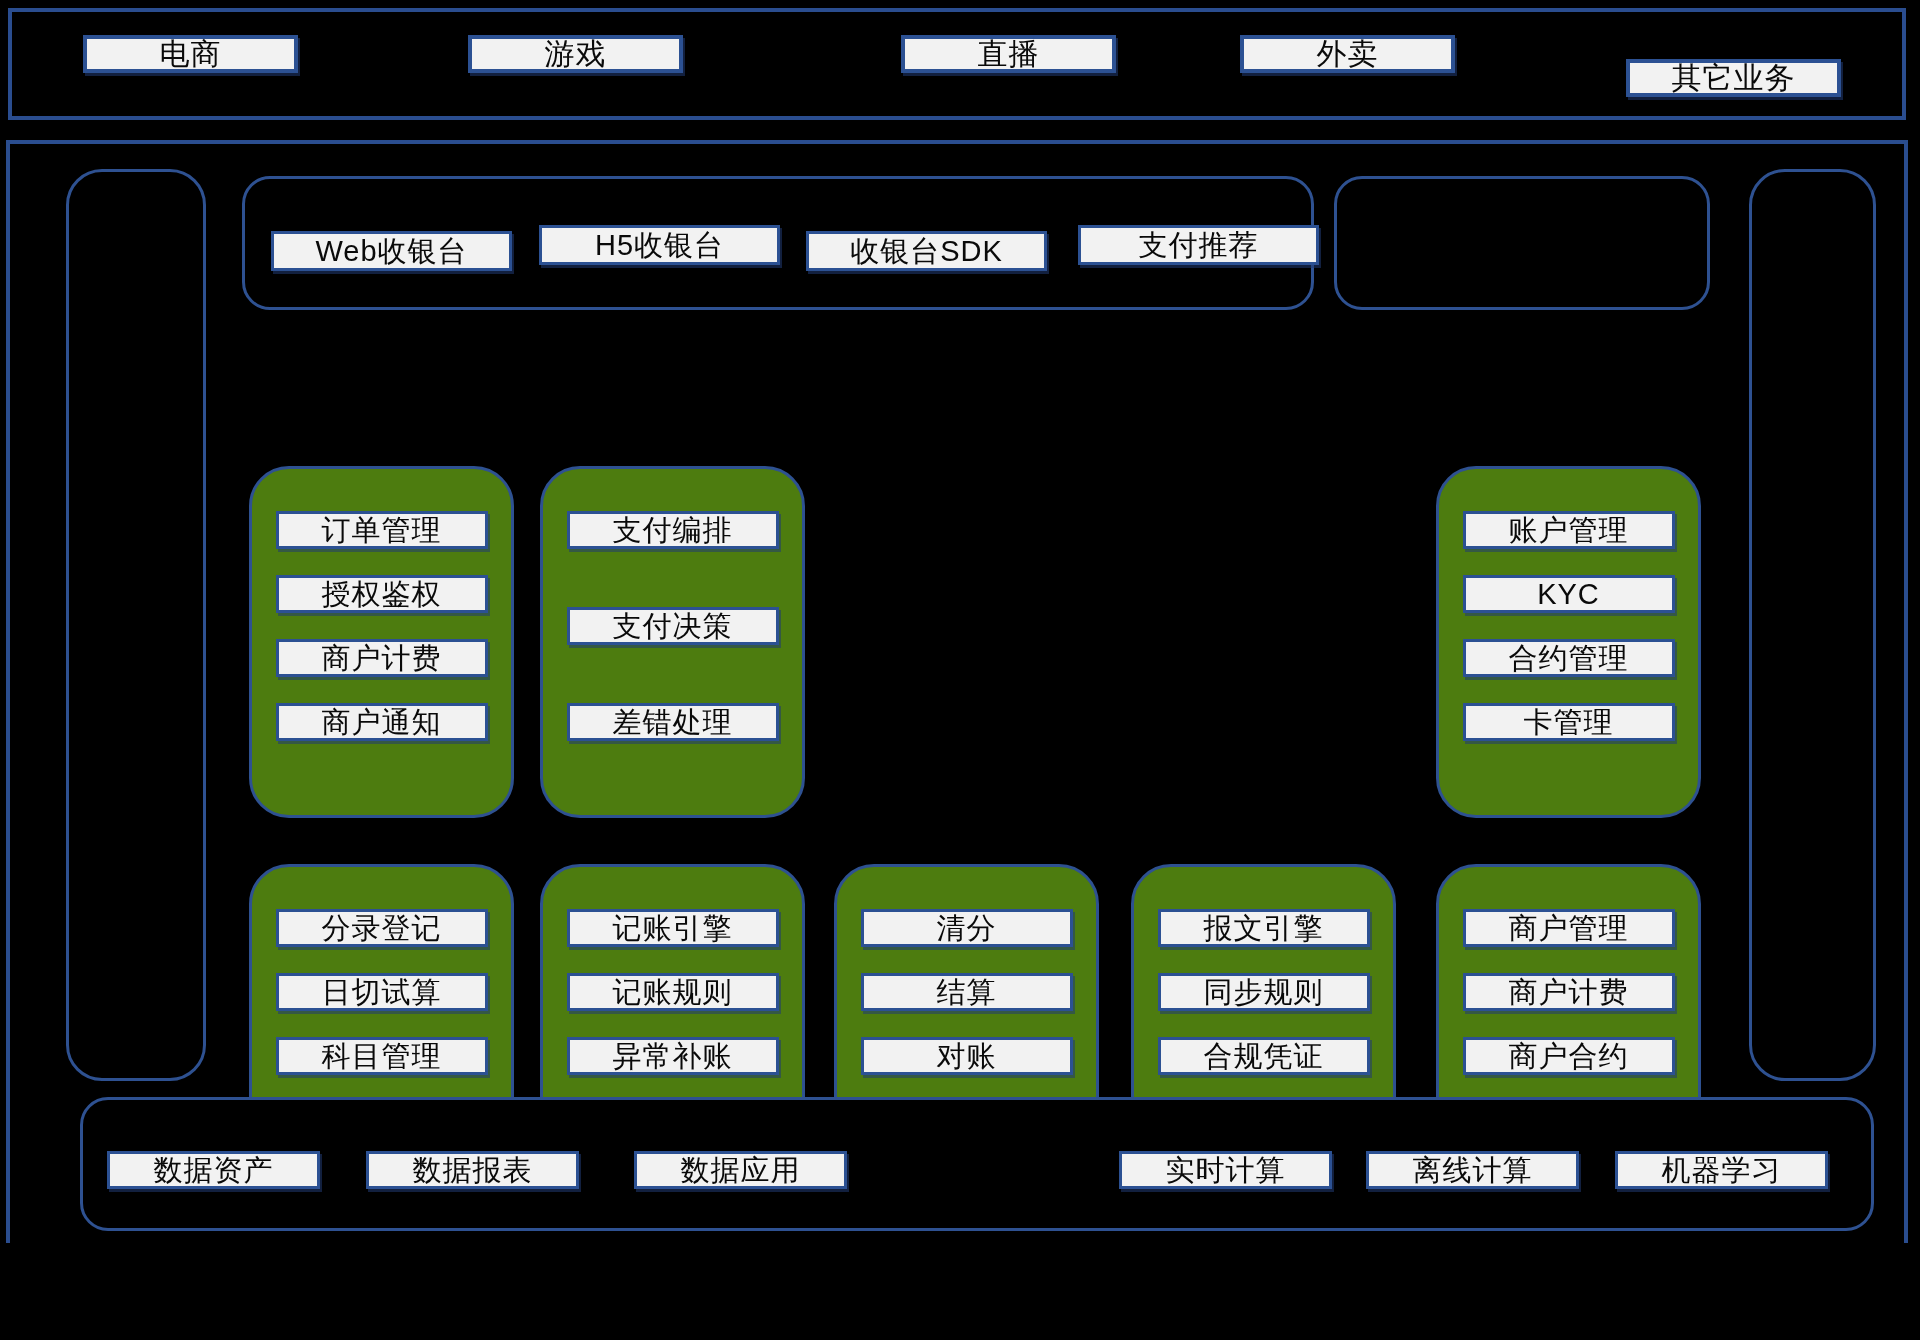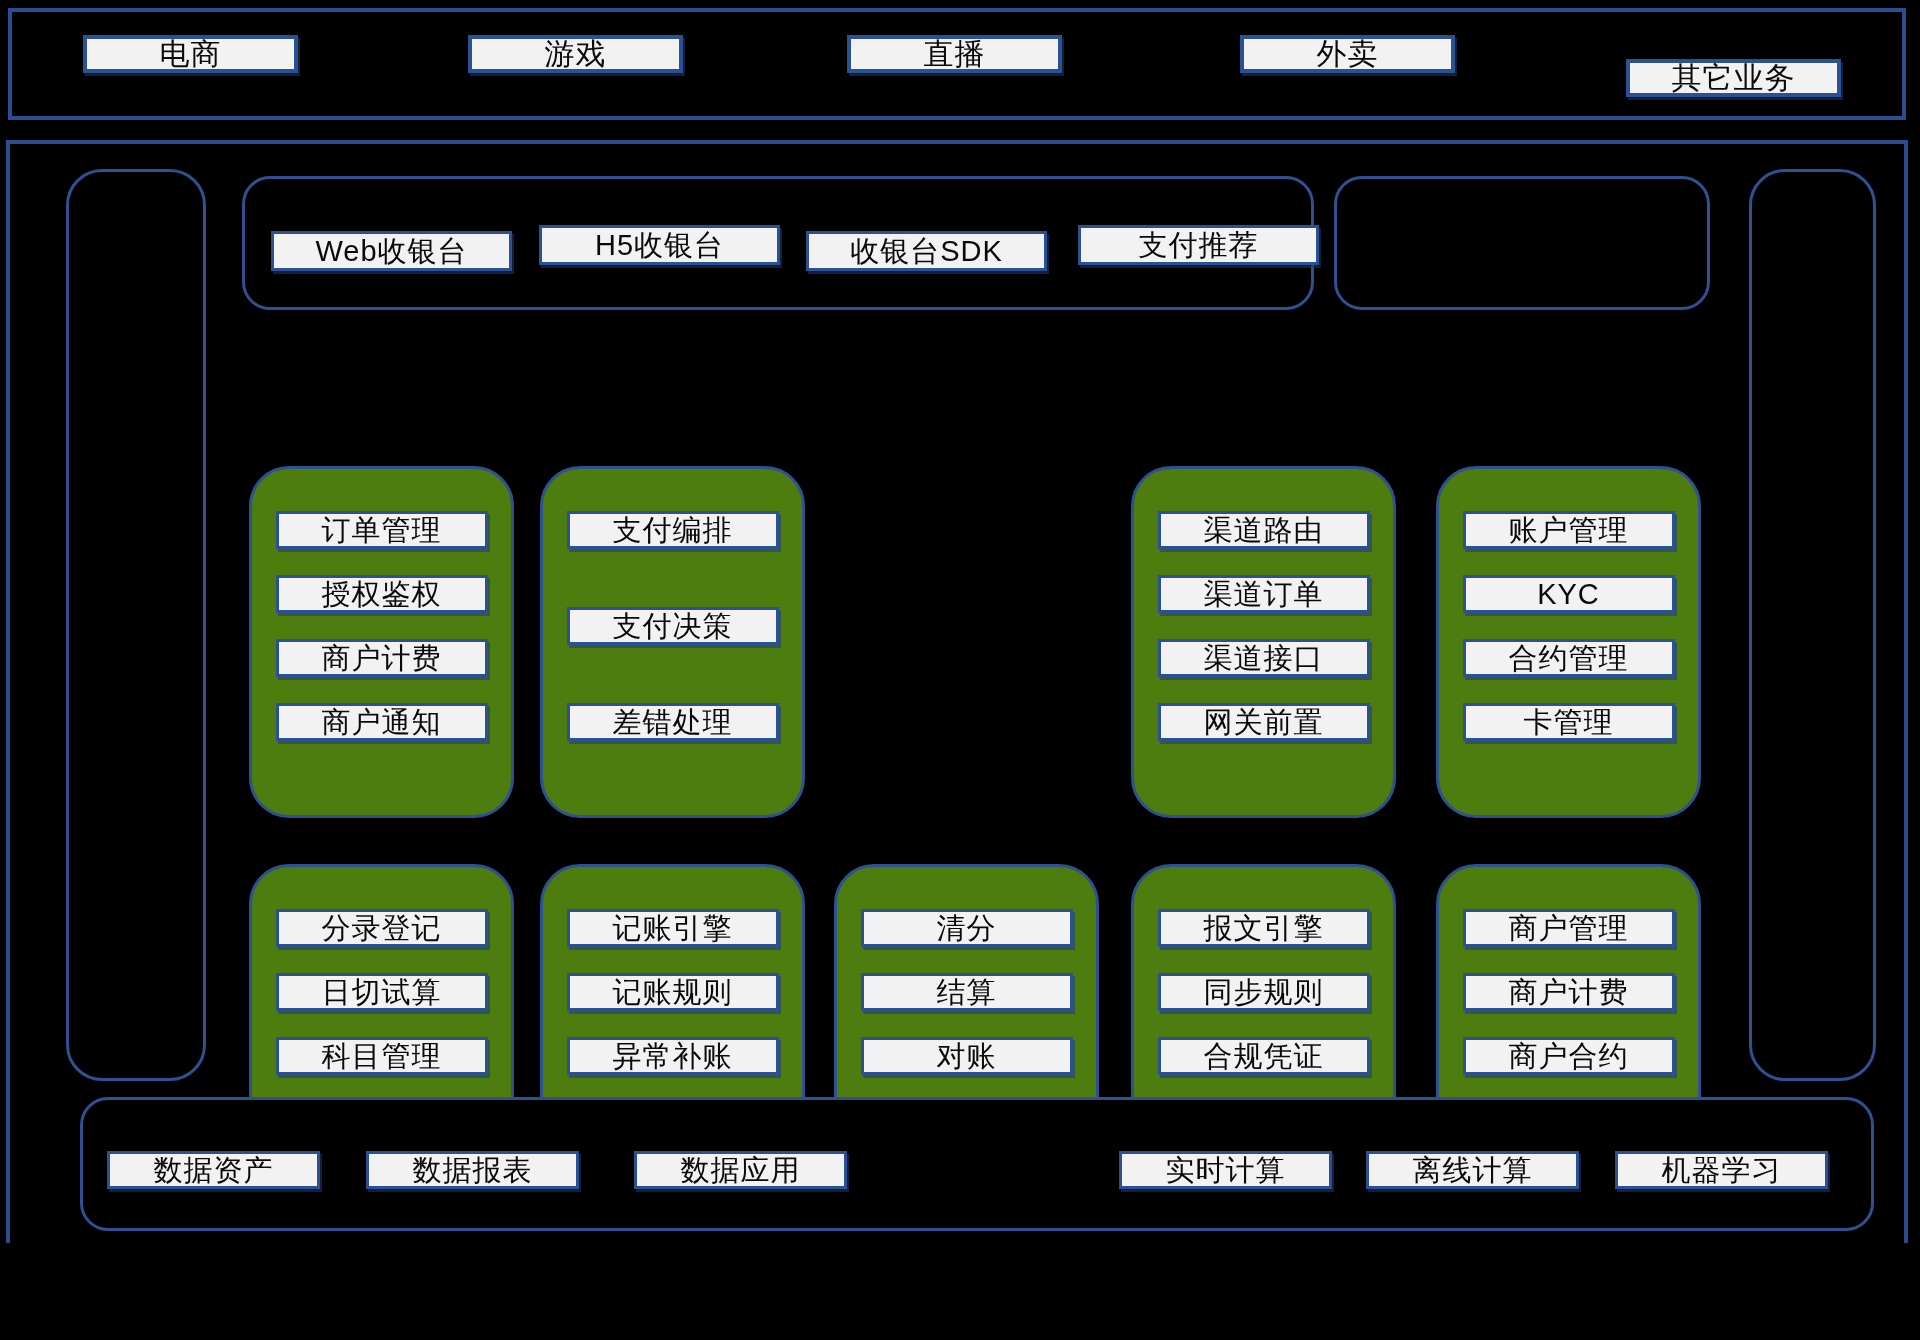--- a/index.html
+++ b/index.html
@@ -24,21 +24,21 @@
   .chip.data{width:213px;height:38px;top:51px;}
 </style>
 </head>
 <body>
 
 <div class="canvas">
 
   <div class="frame" style="left:8px;top:8px;width:1898px;height:112px;">
     <div class="chip biz" style="left:71px;">电商</div>
     <div class="chip biz" style="left:456px;">游戏</div>
-    <div class="chip biz" style="left:835px;">直播</div>
+    <div class="chip biz" style="left:889px;">直播</div>
     <div class="chip biz" style="left:1228px;">外卖</div>
     <div class="chip biz" style="left:1614px;margin-top:24px;">其它业务</div>
   </div>
 
   <div class="frame" style="left:6px;top:140px;width:1902px;height:1180px;">
 
     <div class="roundbox" style="left:56px;top:25px;width:140px;height:912px;border-radius:36px;"></div>
     <div class="roundbox" style="left:1739px;top:25px;width:127px;height:912px;border-radius:36px;"></div>
 
     <div class="roundbox" style="left:232px;top:32px;width:1072px;height:134px;border-radius:28px;">
@@ -53,26 +53,20 @@
     <div class="group row1" style="left:239px;">
       <div class="chip g" style="top:42px;">订单管理</div>
       <div class="chip g" style="top:106px;">授权鉴权</div>
       <div class="chip g" style="top:170px;">商户计费</div>
       <div class="chip g" style="top:234px;">商户通知</div>
     </div>
     <div class="group row1" style="left:530px;">
       <div class="chip g" style="top:42px;">支付编排</div>
       <div class="chip g" style="top:138px;">支付决策</div>
       <div class="chip g" style="top:234px;">差错处理</div>
-    </div>
-    <div class="group row1" style="left:1121px;">
-      <div class="chip g" style="top:42px;">渠道路由</div>
-      <div class="chip g" style="top:106px;">渠道订单</div>
-      <div class="chip g" style="top:170px;">渠道接口</div>
-      <div class="chip g" style="top:234px;">网关前置</div>
     </div>
     <div class="group row1" style="left:1426px;">
       <div class="chip g" style="top:42px;">账户管理</div>
       <div class="chip g" style="top:106px;">KYC</div>
       <div class="chip g" style="top:170px;">合约管理</div>
       <div class="chip g" style="top:234px;">卡管理</div>
     </div>
 
     <div class="group row2" style="left:239px;">
       <div class="chip g" style="top:42px;">分录登记</div>

